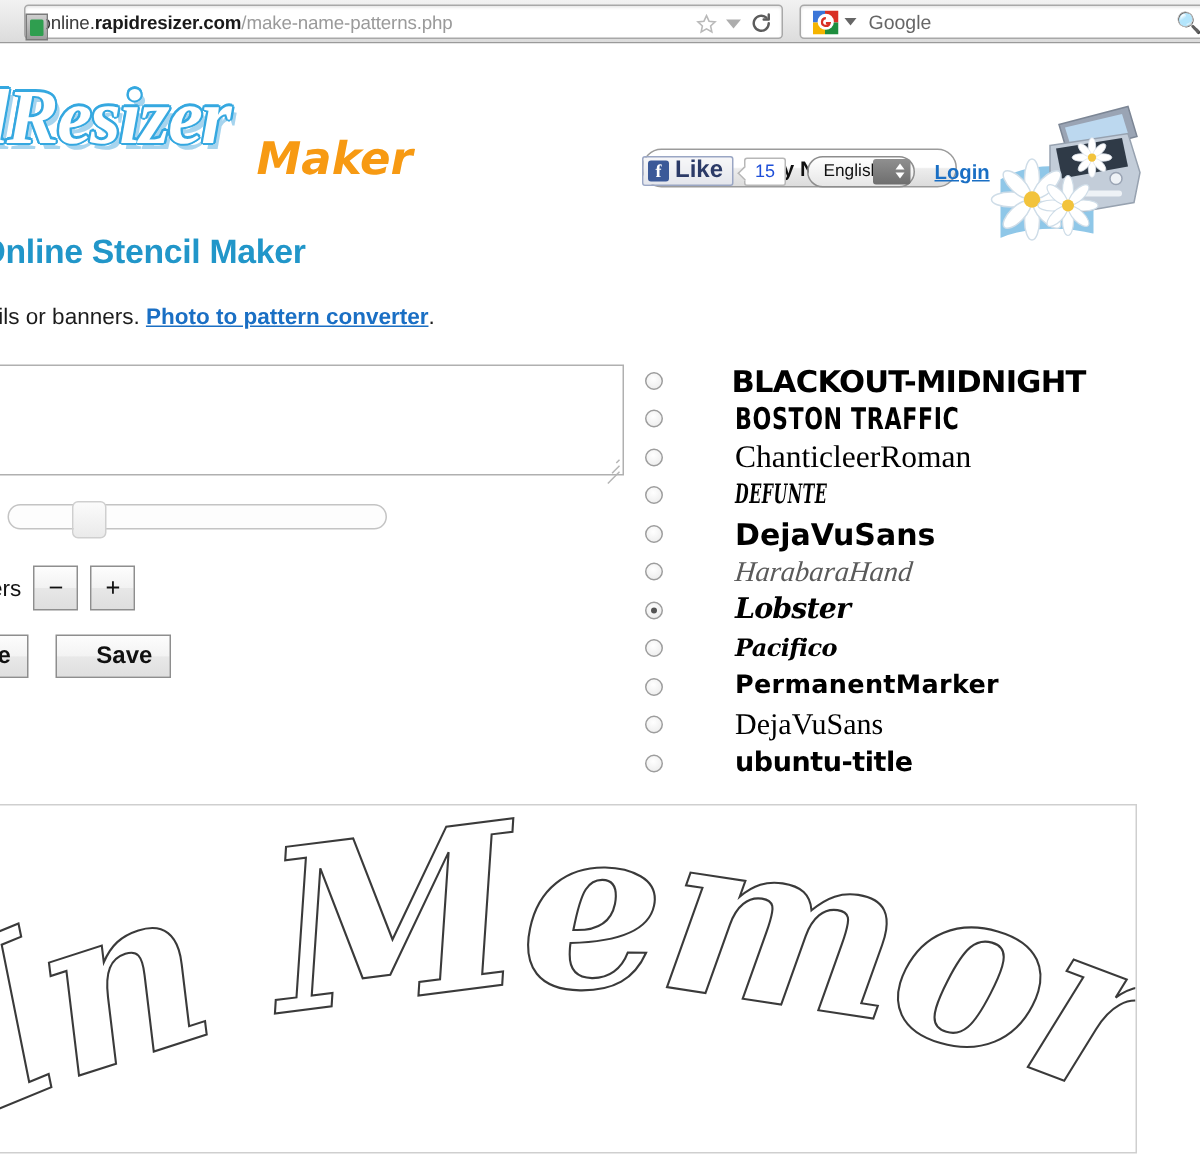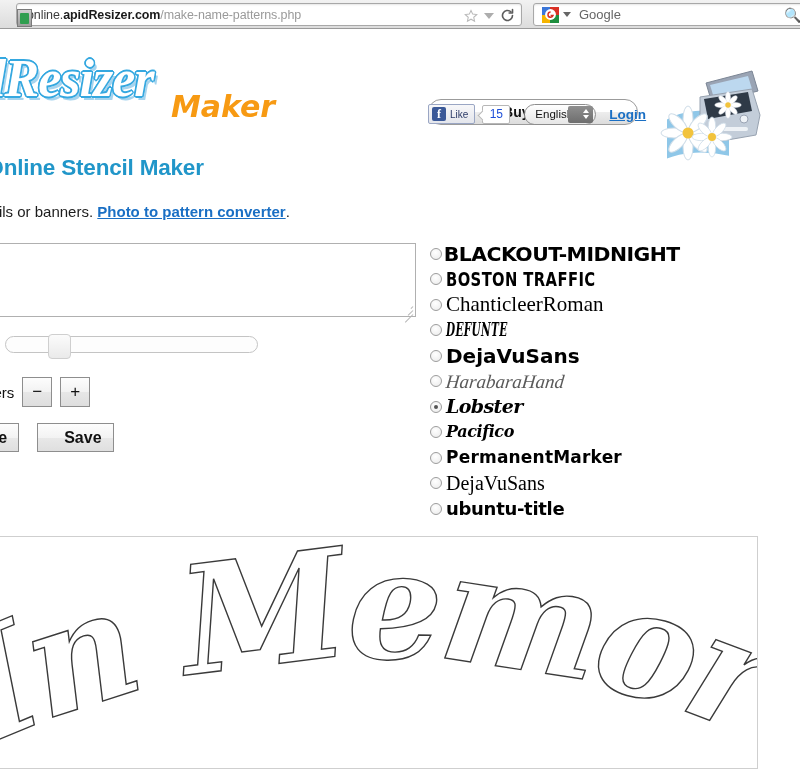--- a/index.html
+++ b/index.html
@@ -175,21 +175,21 @@
     background: #3b5998;
     color: #fff;
     font-family: "Liberation Serif", serif;
     font-weight: 700;
     font-size: 12px;
     line-height: 14px;
     text-align: center;
     border-radius: 2px;
     margin-right: 4px;
   }
-  .fb-label { font-size: 10px; color: #2b3a67; font-weight: 400; }
+  .fb-label { font-size: 16px; color: #2b3a67; font-weight: 700; }
   .fb-count {
     position: relative;
     margin-left: 7px;
     height: 19px; min-width: 28px;
     border: 1px solid #b7b7b7;
     background: #fff;
     border-radius: 2px;
     font-size: 12px; color: #1d4ed8;
     display: flex; align-items: center; justify-content: center;
     box-sizing: border-box;
@@ -346,20 +346,21 @@
   
   .font-list {
     position: absolute; left: 430px; top: 212px;
     width: 330px;
   }
   .font-row {
     display: flex; align-items: center;
     height: 25.5px;
     white-space: nowrap;
     cursor: pointer;
+    gap: 44px;
   }
   .radio {
     width: 12px; height: 12px;
     min-width: 12px;
     border: 1px solid #9d9d9d;
     border-radius: 50%;
     background: radial-gradient(circle at 45% 35%, #ffffff 0%, #f0f0f0 70%, #dcdcdc 100%);
     margin-right: 4px;
     position: relative;
     box-sizing: border-box;
@@ -450,21 +451,21 @@
   }
   .preview-svg { display: block; }
 </style>
 </head>
 <body>
 
 <div class="browser-bar">
 
   <div class="url-field">
     <span class="favicon"></span>
-    <span class="url-text"><span class="dom">online.</span><b>apidResizer.com</b><span>/make-name-patterns.php</span></span>
+    <span class="url-text"><span class="dom">online.</span><b>rapidresizer.com</b><span>/make-name-patterns.php</span></span>
 
     <span class="url-icons">
       <span class="ico-star">
         <svg width="14" height="14" viewBox="0 0 24 24">
             <path d="M12 2.5l2.9 6.3 6.9.8-5.1 4.6 1.4 6.8-6.1-3.5-6.1 3.5 1.4-6.8L2.2 9.6l6.9-.8z" fill="none" stroke="#b9b9b9" stroke-width="1.8"></path>
           </svg>
       </span>
       <span class="ico-caret"></span>
       <span class="ico-reload">
         <svg width="15" height="15" viewBox="0 0 24 24">

